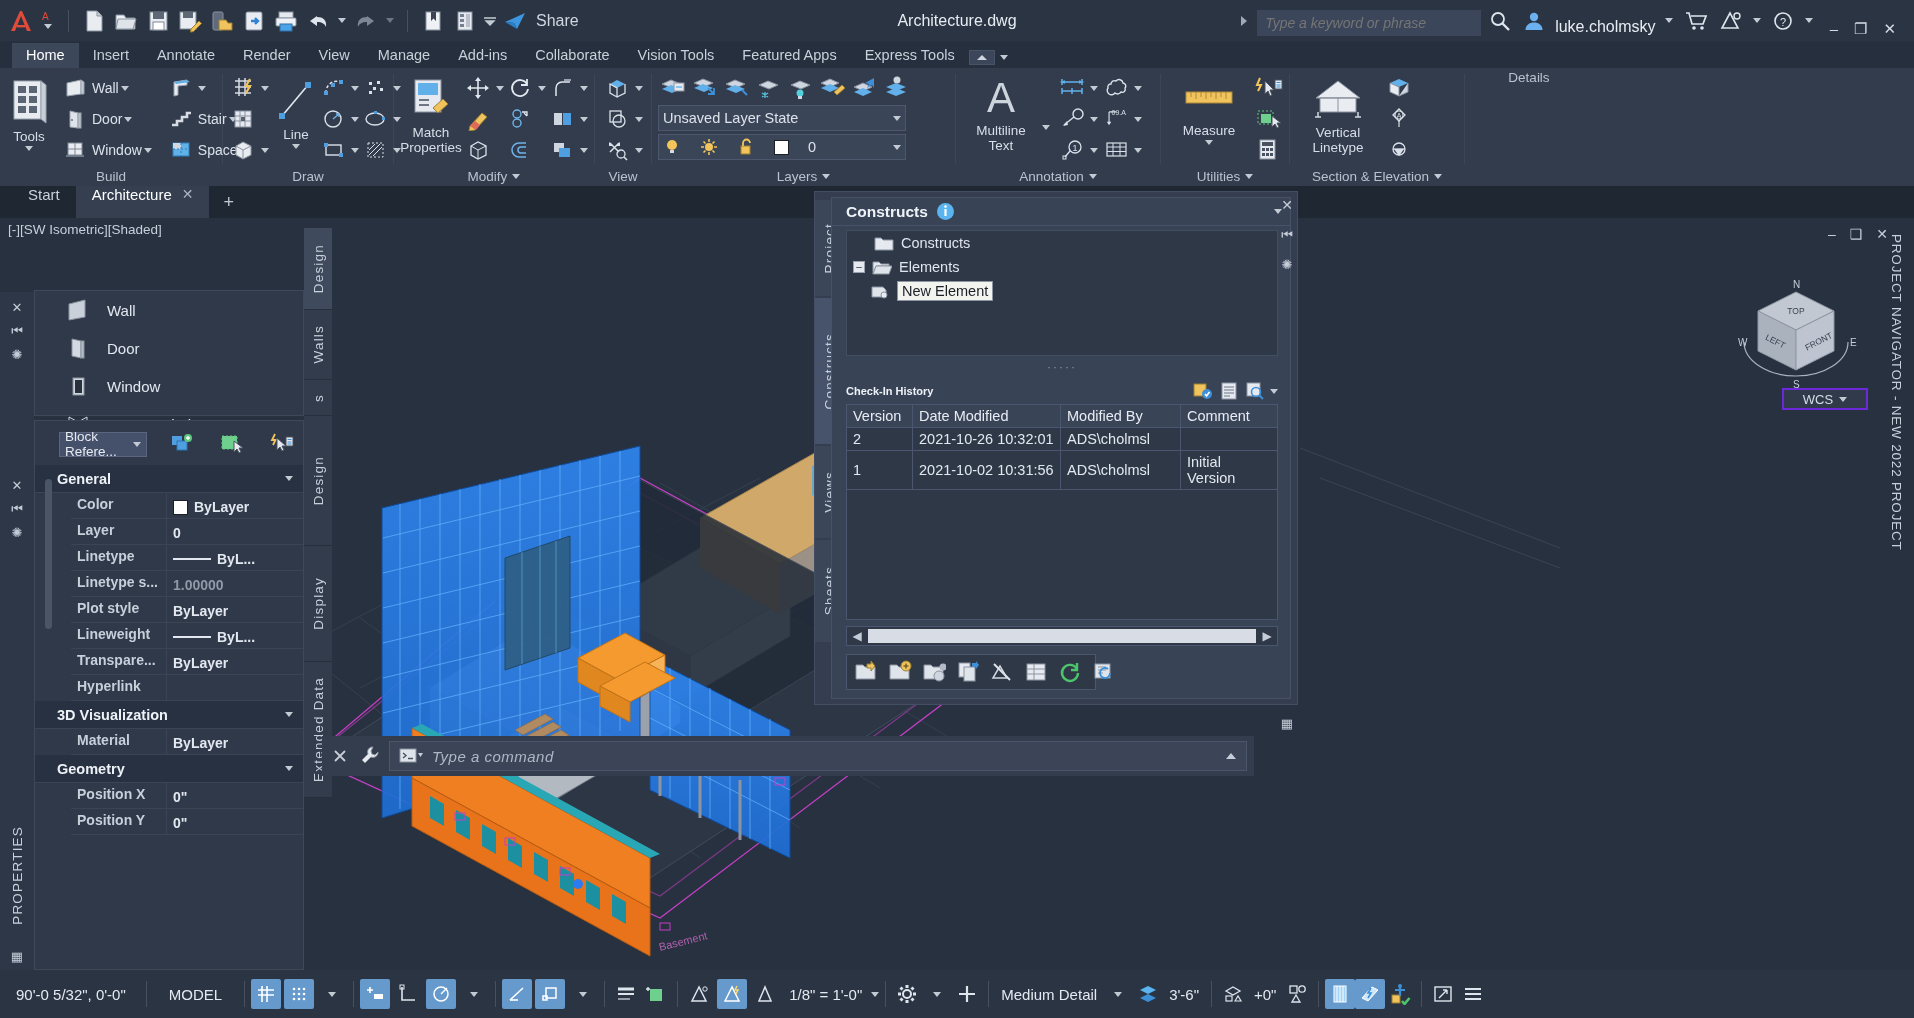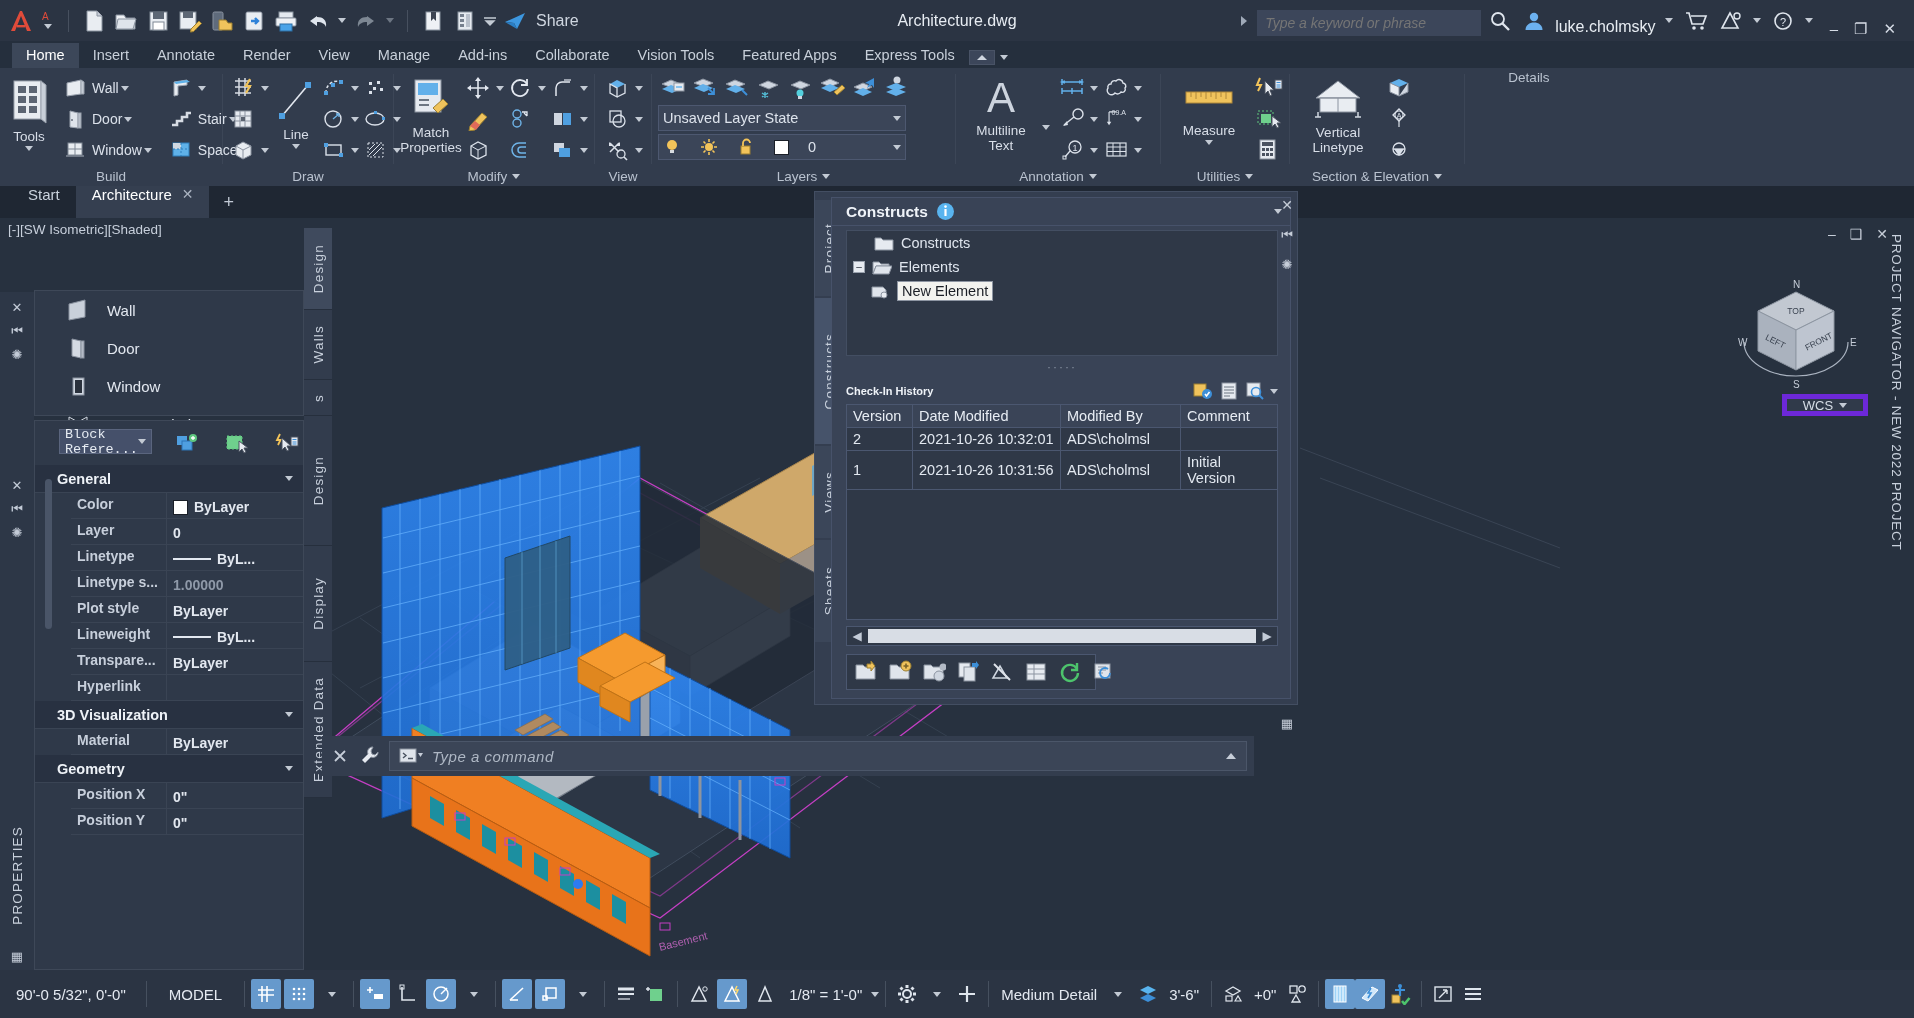--- a/index.html
+++ b/index.html
@@ -146,21 +146,21 @@
     display: flex; align-items: center; justify-content: center;
     background: #37425480; border-bottom: 1px solid #262f3d; padding: 8px 0;
   }
   .paltab.sel { background: #3f4a5d; }
 
   
   .proppal {
     position: absolute; left: 34px; top: 420px; width: 270px; height: 550px;
     background: #2f3949; border: 1px solid #3e4858;
   }
-  .prop-head { display: flex; gap: 20px; padding: 8px 6px 6px 24px; font-family: Liberation Mono, monospace; }
+  .prop-head { display: flex; align-items: center; gap: 20px; padding: 8px 6px 6px 24px; }
   .prop-combo {
     width: 118px; height: 25px; background: #45506a; border: 1px solid #5a657e;
     display: flex; align-items: center; padding: 0 5px; font-size: 13.5px; color: #e6ebf2;
   }
   .prop-combo .dd { margin-left: auto; }
   .prop-scroll { position: absolute; left: 10px; top: 58px; width: 7px; height: 150px; background: #4a5568; border-radius: 4px; }
   .sect-head {
     display: flex; align-items: center; justify-content: space-between;
     height: 28px; background: #283141; padding: 0 10px 0 22px;
     font-size: 14.5px; font-weight: bold; color: #eef2f7;
@@ -244,22 +244,22 @@
     position: absolute; right: 0; top: 222px; width: 36px; height: 490px;
     display: flex; flex-direction: column; align-items: center;
   }
   .projstrip .vtext2 {
     writing-mode: vertical-rl; font-size: 13.5px; letter-spacing: .8px; color: #c8d0dc; margin-top: 12px;
   }
 
   
   .viewcube { position: absolute; right: 52px; top: 60px; }
   .wcs {
-    position: absolute; right: 46px; top: 176px; width: 86px; height: 22px;
-    background: #39435680; border: 5px solid #6d28d9; display: flex;
+    position: absolute; right: 46px; top: 170px; width: 86px; height: 22px;
+    background: #39435680; border: 2px solid #6d28d9; display: flex;
     align-items: center; justify-content: center; gap: 6px;
     font-size: 13px; color: #d6dde6;
   }
 
   
   .cmdline {
     position: absolute; left: 322px; top: 736px; width: 932px; height: 40px;
     background: #333d4e; border: 1px solid #46516400; display: flex; align-items: center; gap: 6px;
     padding: 0 6px;
   }
@@ -1548,21 +1548,21 @@
           </thead>
           <tbody>
             <tr>
               <td>2</td>
               <td>2021-10-26 10:32:01</td>
               <td>ADS\cholmsl</td>
               <td></td>
             </tr>
             <tr>
               <td>1</td>
-              <td>2021-10-26 10:31:56</td>
+              <td>2021-10-02 10:31:56</td>
               <td>ADS\cholmsl</td>
               <td>Initial Version</td>
             </tr>
           </tbody>
         </table>
         <div style="width:432px;height:130px;background:#2f3847;border:1px solid #4b5770;border-top:none;"></div>
       </div>
 
       <div class="hscroll">
         <span class="arw">◀</span>

